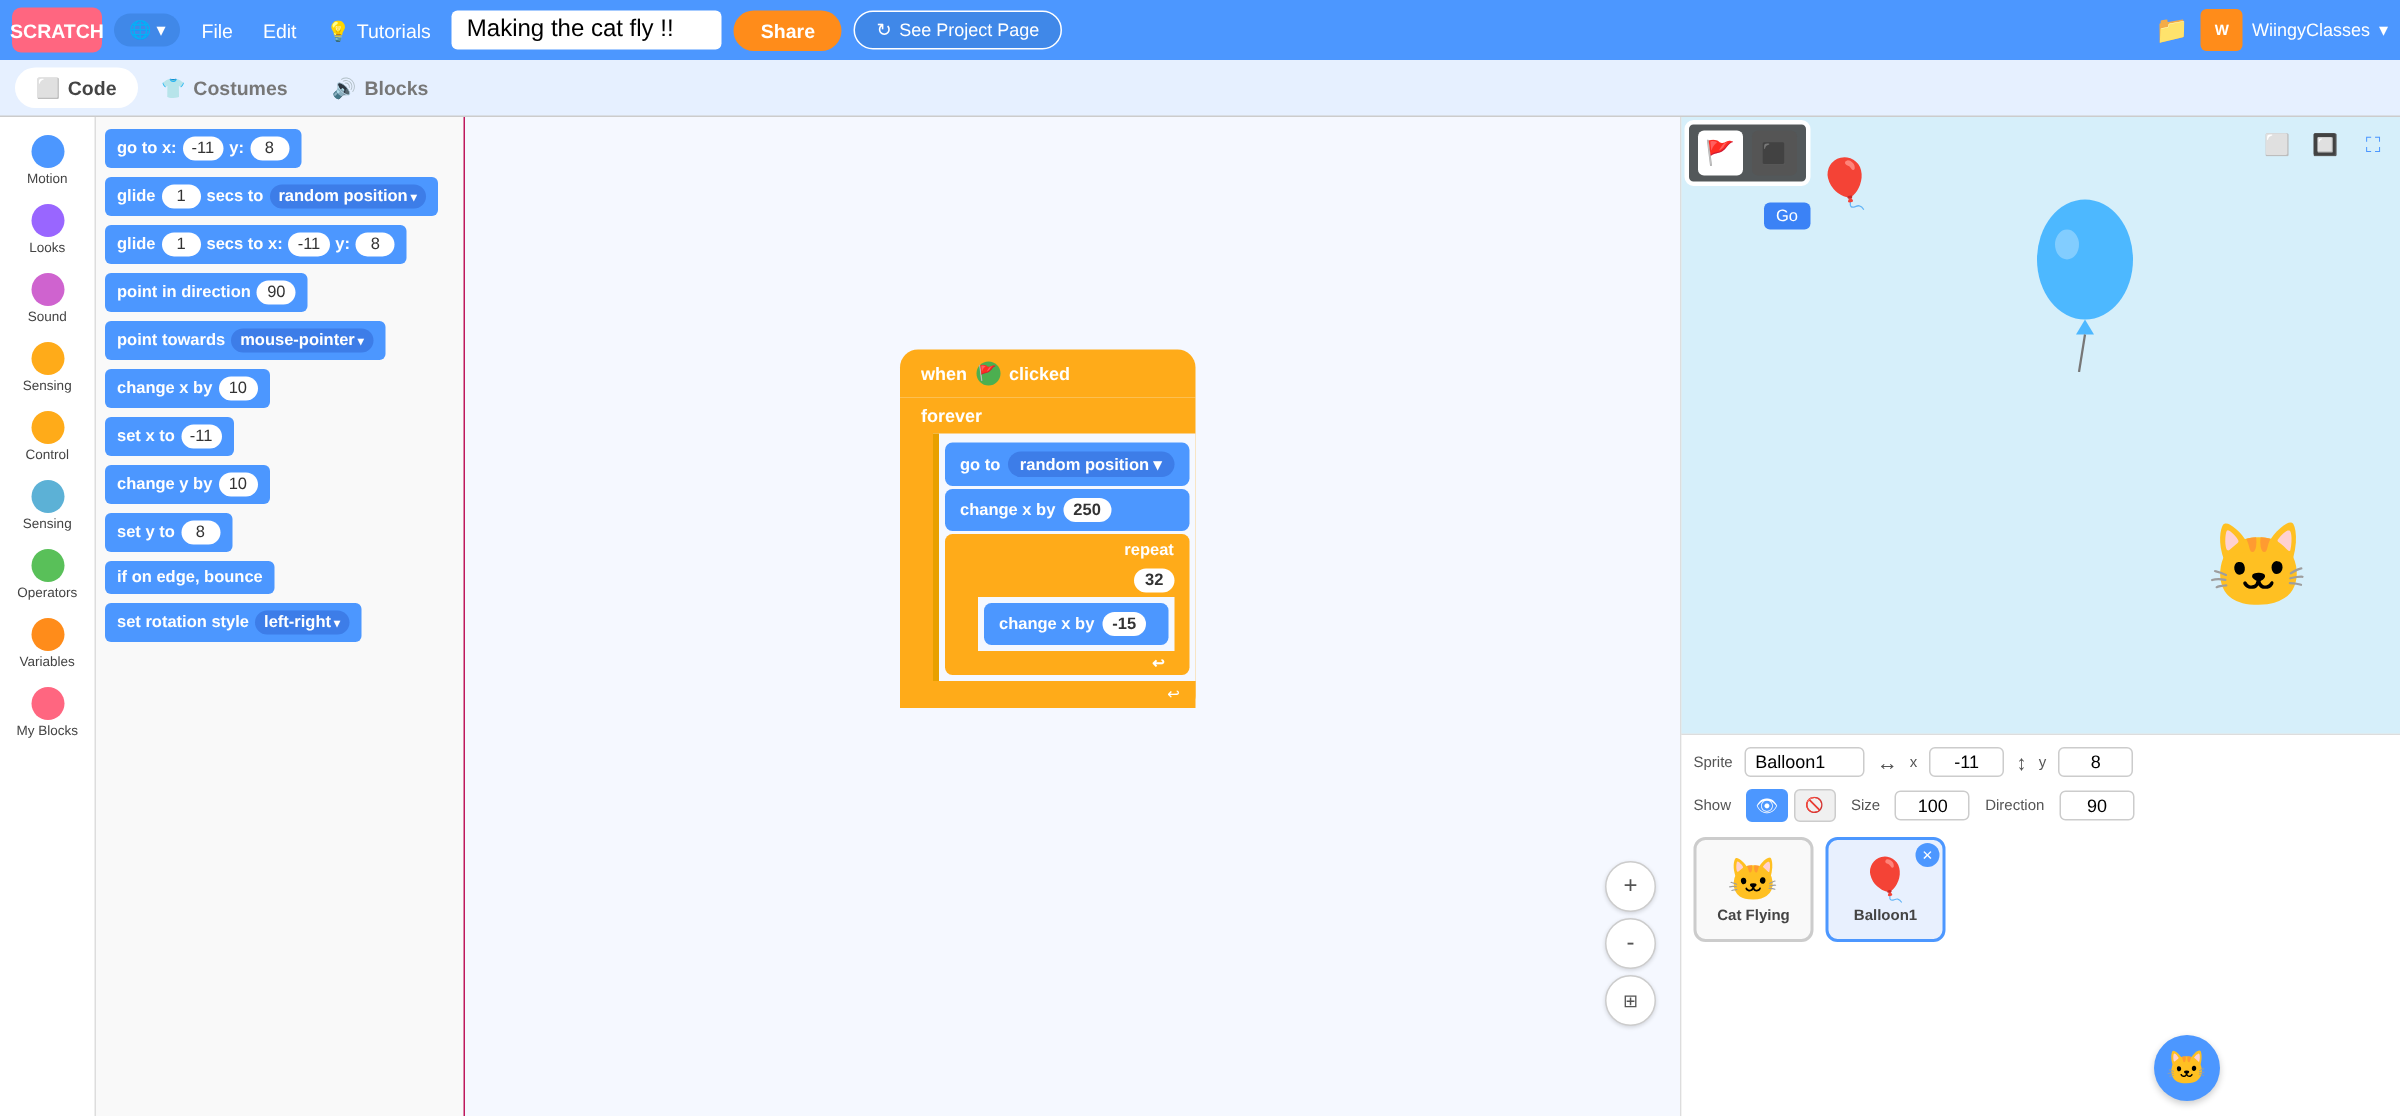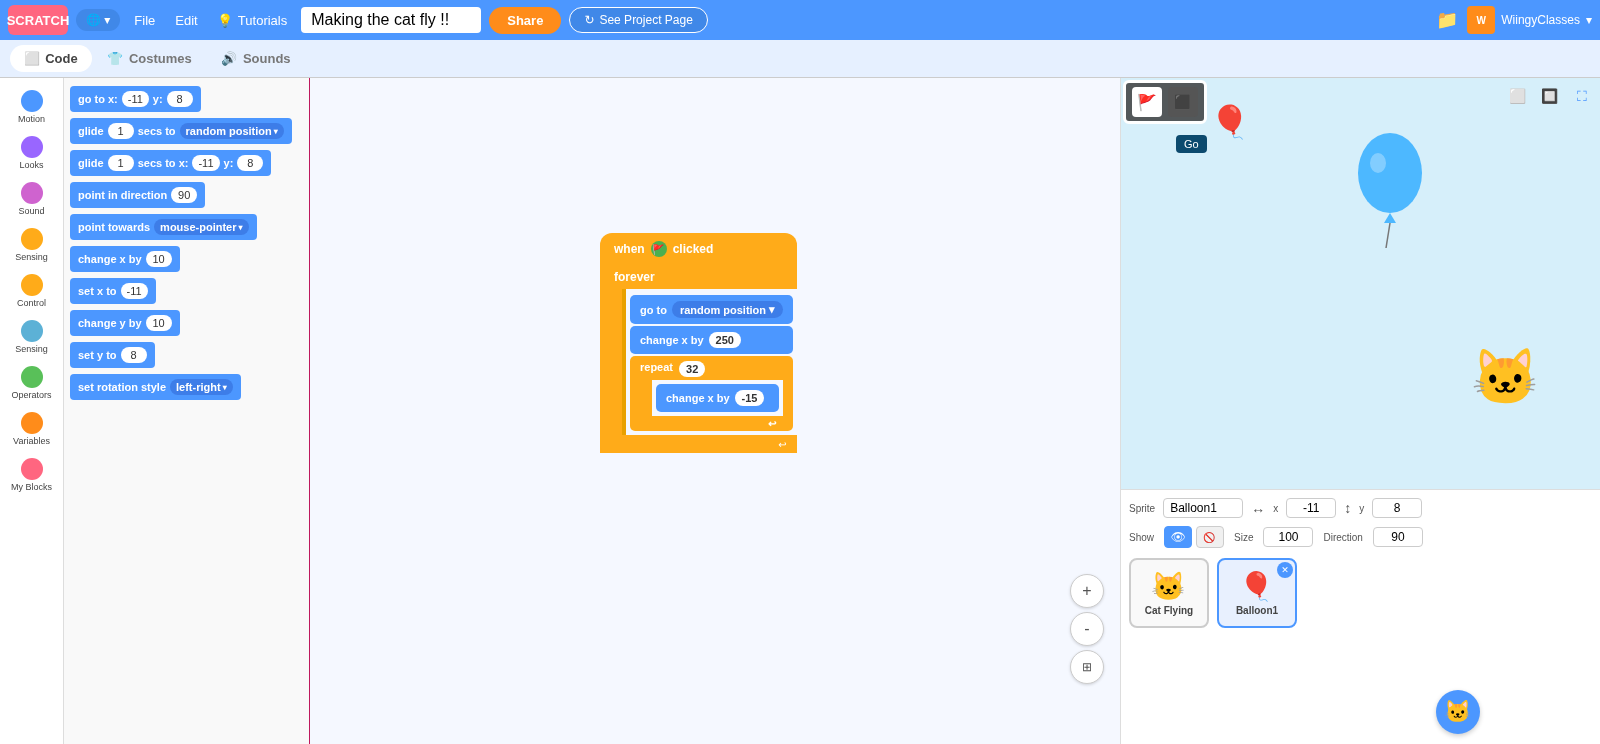--- a/index.html
+++ b/index.html
@@ -98,21 +98,21 @@
     
     #bottom-area { display: flex; border-top: 1px solid #ddd; height: 255px; }
     #sprites-area { flex: 1; background: white; padding: 8px; position: relative; }
     #stage-side { width: 110px; background: #f5f5f5; border-left: 1px solid #ddd; padding: 8px 4px; display: flex; flex-direction: column; align-items: center; }
 
     
     ::-webkit-scrollbar { width: 6px; height: 6px; }
     ::-webkit-scrollbar-thumb { background: #bbb; border-radius: 3px; }
 
     .go-tooltip {
-      position: absolute; top: 52px; left: 50px; background: #0c4a6e; color: white; border-radius: 4px; padding: 3px 8px; font-size: 11px; z-index: 20;
+      position: absolute; top: 52px; left: 50px; background: #3b82f6; color: white; border-radius: 4px; padding: 3px 8px; font-size: 11px; z-index: 20;
     }
 
     .flag-area { position: absolute; top: 2px; left: 2px; background: rgba(50,50,50,0.8); border: 3px solid white; border-radius: 6px; padding: 4px 6px; display: flex; gap: 6px; align-items: center; z-index: 5; }
 
   </style>
 </head>
 <body>
 
 <div id="top-nav">
   <div class="scratch-logo">SCRATCH</div>
@@ -142,21 +142,21 @@
   <button class="tab-btn active">
     <span>⬜</span>
     <span>Code</span>
   </button>
   <button class="tab-btn inactive">
     <span>👕</span>
     <span>Costumes</span>
   </button>
   <button class="tab-btn inactive">
     <span>🔊</span>
-    <span>Sounds</span>
+    <span>Blocks</span>
   </button>
 </div>
 
 <div id="main">
 
   <div id="category-panel">
     <div class="cat-item">
       <div class="cat-dot" style="background:#4c97ff;"></div>
       <span class="cat-label">Motion</span>
     </div>
@@ -243,20 +243,25 @@
         change y by <span class="block-input">10</span>
       </div>
     </div>
 
     <div class="block-row">
       <div class="block block-blue">
         set y to <span class="block-input">8</span>
       </div>
     </div>
 
+    <div class="block-row">
+      <div class="block block-blue">
+        if on edge, bounce
+      </div>
+    </div>
 
     <div class="block-row">
       <div class="block block-blue">
         set rotation style <span class="block-dropdown">left-right <span class="chevron-down">▾</span></span>
       </div>
     </div>
   </div>
 
   <div id="code-area">
 
@@ -278,21 +283,21 @@
                 <span>▾</span>
             </span>
           </div>
 
           <div style="background:#4c97ff; border-radius:5px; padding:6px 10px; color:white; font-size:11px; font-weight:bold; margin:2px 4px; display:flex; align-items:center; gap:5px;">
             <span>change x by</span>
             <span style="background:white; color:#333; border-radius:10px; padding:2px 7px; font-size:11px;">250</span>
           </div>
 
           <div style="background:#ffab19; border-radius:5px; padding:5px 10px 2px 10px; color:white; font-size:11px; font-weight:bold; margin:2px 4px;">
-            <div style="display:flex; align-items:flex-start; gap:6px; margin-bottom:3px;">
+            <div style="display:flex; align-items:flex-end; gap:6px; margin-bottom:3px;flex-direction:column;">
               <span>repeat</span>
               <span style="background:white; color:#333; border-radius:10px; padding:2px 7px; font-size:11px;">32</span>
             </div>
 
             <div style="background:#f5f8ff; margin-left:12px; padding:2px 0;">
               <div style="background:#4c97ff; border-radius:5px; padding:6px 10px; color:white; font-size:11px; font-weight:bold; margin:2px 4px; display:flex; align-items:center; gap:5px;">
                 <span>change x by</span>
                 <span style="background:white; color:#333; border-radius:10px; padding:2px 7px; font-size:11px;">-15</span>
               </div>
             </div>

